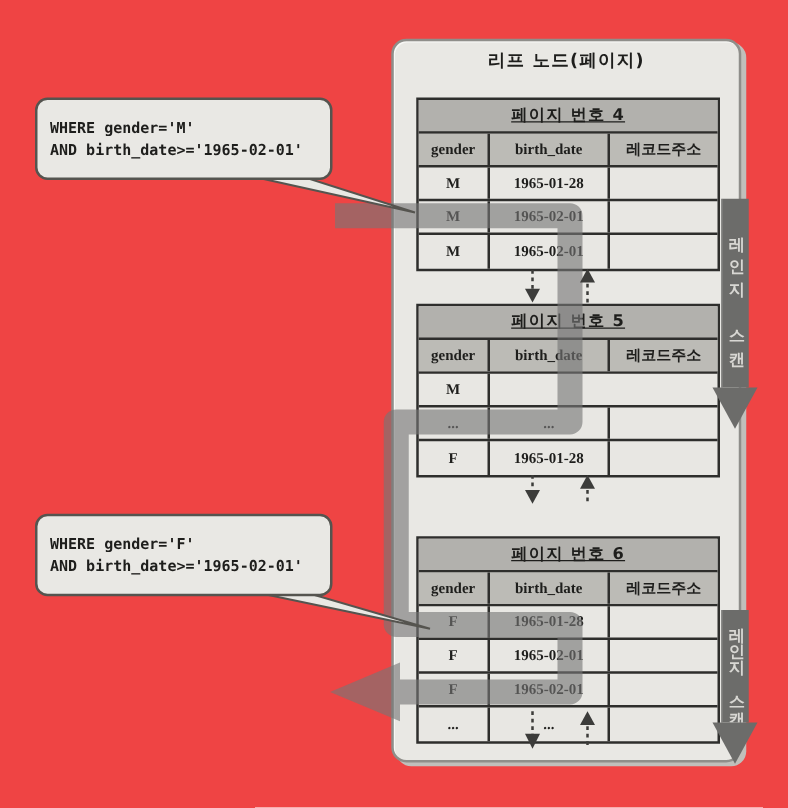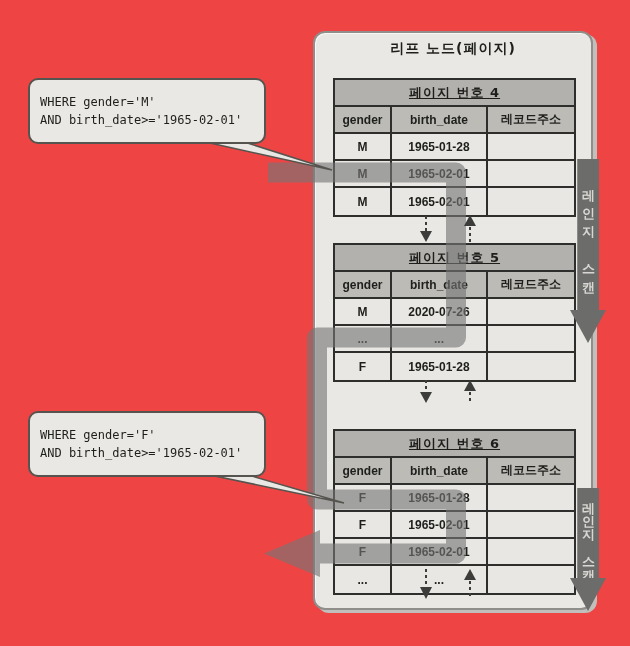--- a/index.html
+++ b/index.html
@@ -31,34 +31,34 @@
   }
   .tbl-title{
     height:25px; line-height:25px; text-align:center; font-size:13px; font-weight:bold;
     background:var(--band); border-bottom:2px solid var(--line); letter-spacing:1px;text-decoration:underline;
   }
   .row{display:flex; height:27px; box-sizing:border-box; border-bottom:2px solid var(--line);}
   .row:last-child{border-bottom:none;}
   .c{
     box-sizing:border-box; border-right:2px solid var(--line);
     display:flex; align-items:center; justify-content:center;
-    font-family:Liberation Sans, sans-serif;
+    font-family:Liberation Serif, serif;
     font-size:12px; font-weight:bold; overflow:hidden; white-space:nowrap;
   }
   .c:last-child{border-right:none;}
   .cg{width:57px;} .cb{width:96px;} .ca{flex:1;}
   .row.head .c{background:var(--headcell); font-size:12px;}
   .row.head .ca{font-family:"DejaVu Sans","Liberation Sans",sans-serif; font-size:12px; letter-spacing:0;}
   
   .query{
     position:absolute; left:28px; width:238px; height:66px; box-sizing:border-box;
     background:var(--panel); border:2px solid var(--bubble-border); border-radius:10px;
     padding:13px 0 0 10px;
     font-family:"DejaVu Sans Mono","Liberation Mono",monospace;
-    font-size:12px; font-weight:normal; line-height:18px; white-space:nowrap;
+    font-size:12px; font-weight:bold; line-height:18px; white-space:nowrap;
   }
   
   .overlay{position:absolute; left:0; top:0; pointer-events:none;}
   .scan-path{fill:none; stroke:var(--scan); stroke-width:20; stroke-linejoin:round;}
   .scan-head{fill:var(--scan); stroke:none;}
   .tail{fill:var(--panel); stroke:var(--bubble-border); stroke-width:1.5;}
   .dash{stroke:#3c3c3a; stroke-width:2; stroke-dasharray:3,3; fill:none;}
   .dhead{fill:#3c3c3a; stroke:none;}
   
   .rbar{
@@ -110,21 +110,20 @@
 
   <div class="tbl" style="top:243px">
     <div class="tbl-title">페이지 번호 5</div>
     <div class="row head">
       <div class="c cg">gender</div>
       <div class="c cb">birth_date</div>
       <div class="c ca">레코드주소</div>
     </div>
     <div class="row">
       <div class="c cg">M</div>
-      <div class="c cb">2020-07-26</div>
       <div class="c ca"></div>
     </div>
     <div class="row">
       <div class="c cg">...</div>
       <div class="c cb">...</div>
       <div class="c ca"></div>
     </div>
     <div class="row">
       <div class="c cg">F</div>
       <div class="c cb">1965-01-28</div>

